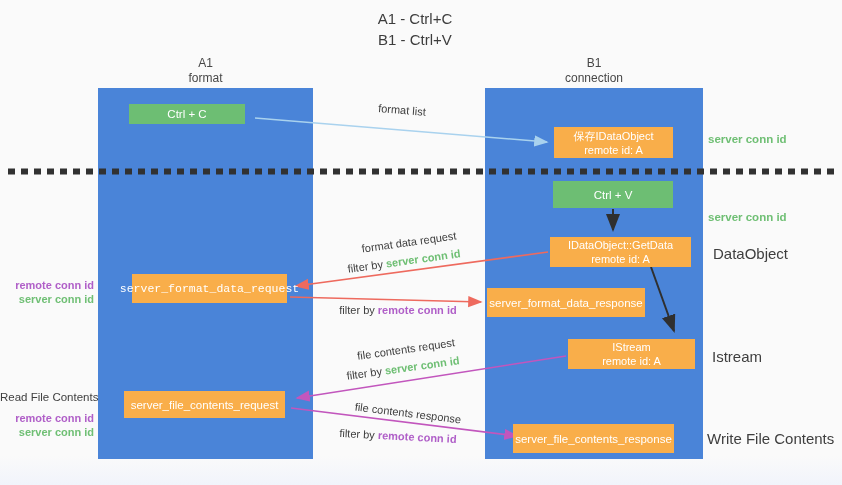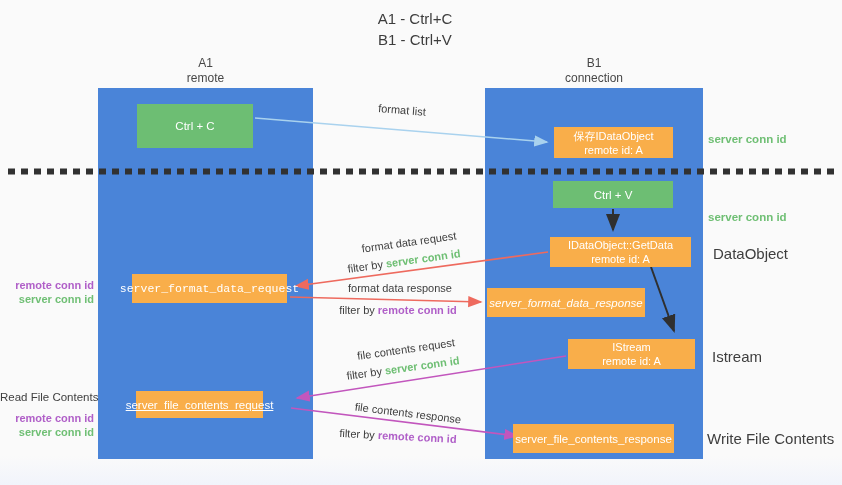--- a/index.html
+++ b/index.html
@@ -46,21 +46,21 @@
 
 <div id="canvas">
 
   <div class="title">
     <div>A1 - Ctrl+C</div>
     <div>B1 - Ctrl+V</div>
   </div>
 
   <div class="col-header" style="left:98px;width:215px;">
     <div>A1</div>
-    <div>remote</div>
+    <div>format</div>
   </div>
   <div class="col-header" style="left:485px;width:218px;">
     <div>B1</div>
     <div>connection</div>
   </div>
 
   <div class="column" style="left:98px;width:215px;"></div>
   <div class="column" style="left:485px;width:218px;"></div>
 
   <svg id="arrows" width="842" height="485" viewBox="0 0 842 485">
@@ -81,21 +81,21 @@
     <line x1="8" y1="171.5" x2="836" y2="171.5" stroke="#313131" stroke-width="6" stroke-dasharray="7 6"></line>
     <line x1="255" y1="118" x2="547" y2="142" stroke="#a9d2ee" stroke-width="1.6" marker-end="url(#m-blue)"></line>
     <line x1="613" y1="209" x2="613" y2="230" stroke="#2f2f2f" stroke-width="2" marker-end="url(#m-black)"></line>
     <line x1="651" y1="267" x2="674" y2="331" stroke="#2f2f2f" stroke-width="2" marker-end="url(#m-black)"></line>
     <line x1="548" y1="252" x2="296" y2="286" stroke="#ee6a5e" stroke-width="1.6" marker-end="url(#m-red)"></line>
     <line x1="290" y1="297" x2="481" y2="302" stroke="#ee6a5e" stroke-width="1.6" marker-end="url(#m-red)"></line>
     <line x1="566" y1="356" x2="297" y2="398" stroke="#c256bd" stroke-width="1.6" marker-end="url(#m-magenta)"></line>
     <line x1="291" y1="408" x2="517" y2="436" stroke="#c256bd" stroke-width="1.6" marker-end="url(#m-magenta)"></line>
   </svg>
 
-  <div class="box green" style="left:137px;top:104px;width:116px;height:44px;text-align:center;">
+  <div class="box green" style="left:129px;top:104px;width:116px;height:20px;text-align:center;">
     <span>Ctrl + C</span>
   </div>
 
   <div class="box orange" style="left:554px;top:127px;width:119px;height:31px;font-size:11px;justify-content:center;">
     <span>保存IDataObject</span>
     <span>remote id: A</span>
   </div>
 
   <div class="box green" style="left:553px;top:181px;width:120px;height:27px;">
     <span>Ctrl + V</span>
@@ -103,45 +103,44 @@
 
   <div class="box orange" style="left:550px;top:237px;width:141px;height:30px;font-size:11px;">
     <span>IDataObject::GetData</span>
     <span>remote id: A</span>
   </div>
 
   <div class="box orange" style="left:132px;top:274px;width:155px;height:29px;font-family:Liberation Mono, monospace;">
     <span>server_format_data_request</span>
   </div>
 
-  <div class="box orange" style="left:487px;top:288px;width:158px;height:29px;font-style:italic;">
+  <div class="box orange" style="left:487px;top:288px;width:158px;height:29px;">
     <span>server_format_data_response</span>
   </div>
 
   <div class="box orange" style="left:568px;top:339px;width:127px;height:30px;font-size:11px;">
     <span>IStream</span>
     <span>remote id: A</span>
   </div>
 
-  <div class="box orange" style="left:136px;top:391px;width:127px;height:27px;text-decoration:underline;">
+  <div class="box orange" style="left:124px;top:391px;width:161px;height:27px;">
     <span>server_file_contents_request</span>
   </div>
 
   <div class="box orange" style="left:513px;top:424px;width:161px;height:29px;">
     <span>server_file_contents_response</span>
   </div>
 
   <div class="albl r-p4" style="left:322px;top:104px;">format list</div>
 
   <div class="albl r-n8" style="left:329px;top:236px;">format data request</div>
   <div class="albl r-n8" style="left:324px;top:255px;">
     <span>filter by </span><span class="bold-green">server conn id</span>
   </div>
 
-  <div class="albl" style="left:320px;top:282px;">format data response</div>
   <div class="albl" style="left:318px;top:304px;">
     <span>filter by </span><span class="bold-purple">remote conn id</span>
   </div>
 
   <div class="albl r-n8" style="left:326px;top:343px;">file contents request</div>
   <div class="albl r-n8" style="left:323px;top:362px;">
     <span>filter by </span><span class="bold-green">server conn id</span>
   </div>
 
   <div class="albl r-p7" style="left:328px;top:407px;">file contents response</div>

